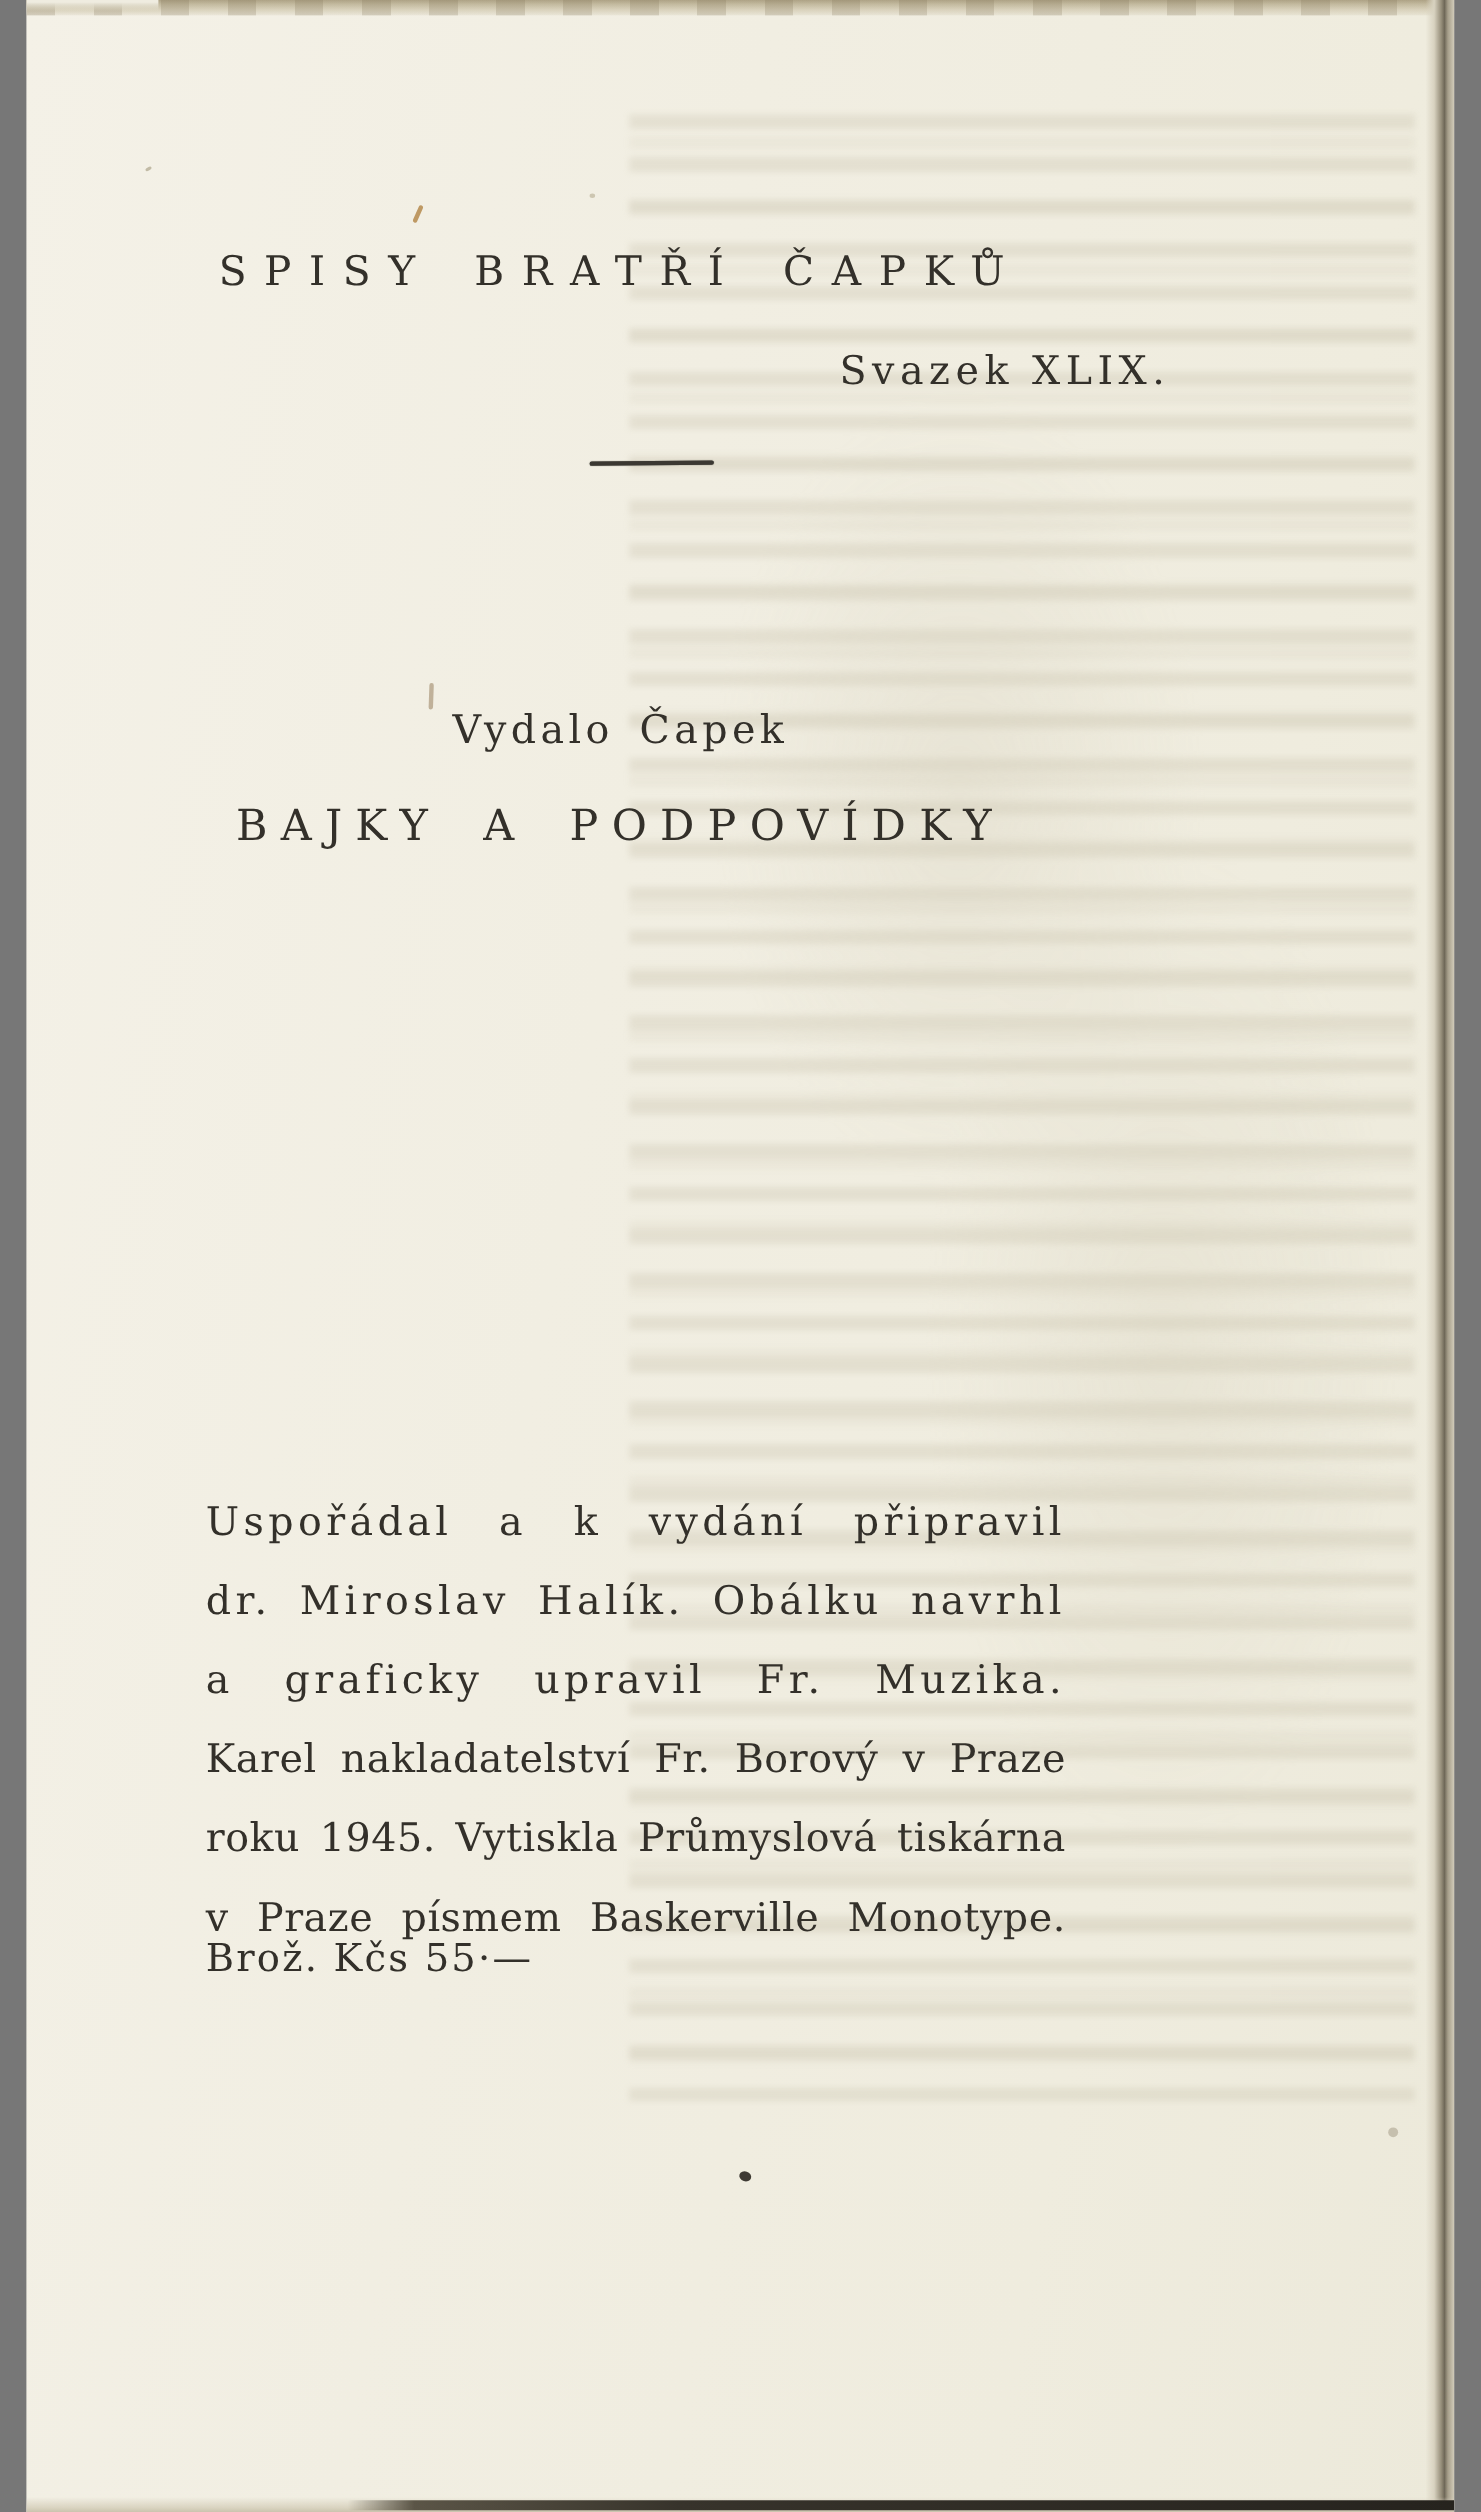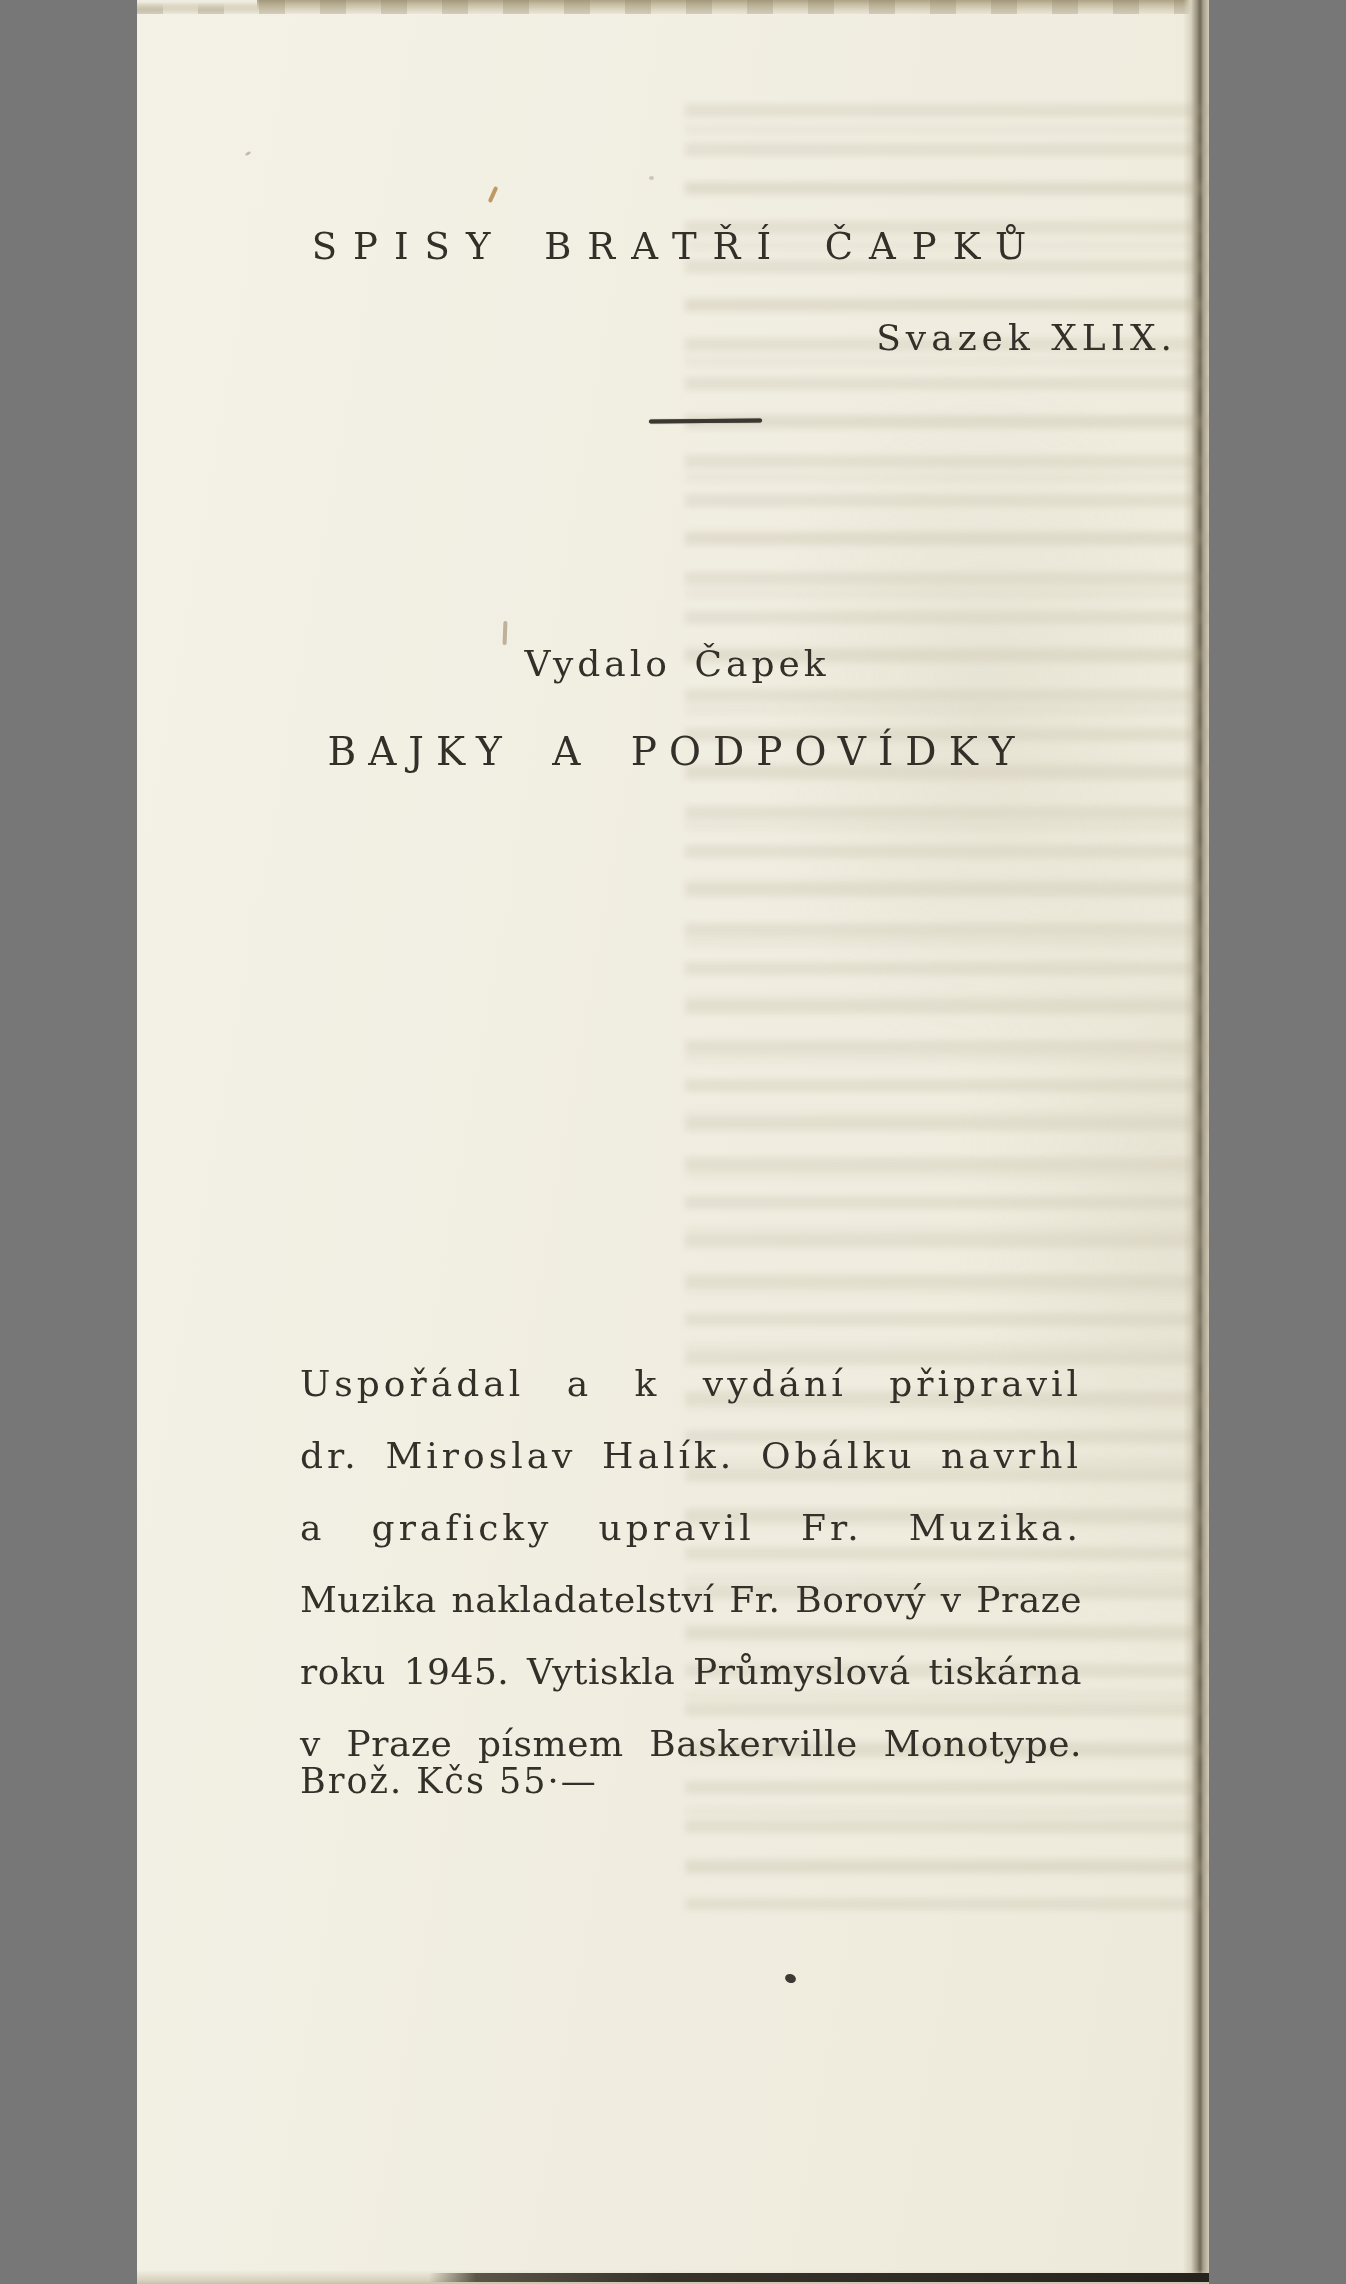--- a/index.html
+++ b/index.html
@@ -1,18 +1,18 @@
 <!DOCTYPE html>
 <html><head>
 <meta charset="utf-8">
 <style>
   html, body { margin: 0; padding: 0; background: #777; }
   .page {
     position: relative;
-    width: 1072px;
+    width: 1298px;
     height: 2284px;
     margin: 0 auto;
     overflow: hidden;
     background: linear-gradient(100deg, #f4f1e7 0%, #f1eee2 40%, #efecde 75%, #ece9da 100%);
     font-family: "DejaVu Serif", "Liberation Serif", serif;
     color: #33302a;
   }
 
   
   .edge-top {
@@ -110,21 +110,21 @@
   <div class="center-line volume">Svazek XLIX.</div>
   <div class="rule"></div>
 
   <div class="center-line author">Vydalo Čapek</div>
   <div class="center-line title">BAJKY A PODPOVÍDKY</div>
 
   <div class="colophon">
     <div class="cline sp c0">Uspořádal a k vydání připravil</div>
     <div class="cline sp c1">dr. Miroslav Halík. Obálku navrhl</div>
     <div class="cline sp c2">a graficky upravil Fr. Muzika.</div>
-    <div class="cline tight c3">Muzika nakladatelství Fr. Borový v Praze</div>
+    <div class="cline tight c3">Karel nakladatelství Fr. Borový v Praze</div>
     <div class="cline tight c4">roku 1945. Vytiskla Průmyslová tiskárna</div>
     <div class="cline tight c5">v Praze písmem Baskerville Monotype.</div>
   </div>
   <div class="price">Brož. Kčs 55·—</div>
 
   <div class="speck-slash"></div>
   <div class="speck-tick"></div>
   <div class="ink-dot"></div>
   <div class="faint-dot"></div>
   <div class="speck-a"></div>

